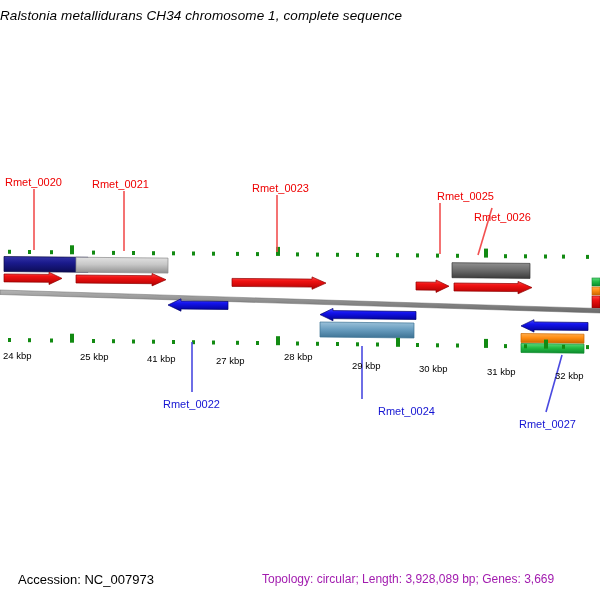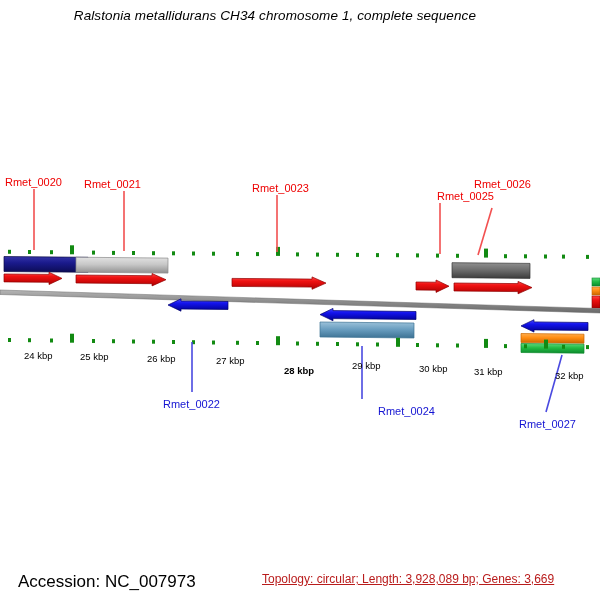--- a/index.html
+++ b/index.html
@@ -8,36 +8,36 @@
     background:#ffffff;
     font-family:"Liberation Sans", sans-serif;
     overflow:hidden;
     position:relative;
   }
   #stage{position:absolute;left:0;top:0;width:600px;height:600px;}
 
   .title{
     position:absolute;
     top:8px;left:0;width:476px;
-    text-align:right;
+    text-align:left;
     font-style:italic;
     font-size:13.5px;
     color:#000;
     letter-spacing:0.1px;
   }
 
   .footer-left{
     position:absolute;
     left:18px;top:572px;
-    font-size:17px;color:#000;
+    font-size:13px;color:#000;
   }
   .footer-right{
     position:absolute;
     left:262px;top:572px;
-    font-size:12px;color:#b91c1c;text-decoration:underline;
+    font-size:12px;color:#a21caf;
   }
 
   .lbl-top{
     position:absolute;
     font-size:11px;
     color:#ee0000;
     white-space:nowrap;
   }
   .lbl-bot{
     position:absolute;
@@ -248,35 +248,35 @@
     </g>
 
     <g stroke="#4a4ae0" stroke-width="1.6">
       <line x1="192" y1="342" x2="192" y2="392"></line>
       <line x1="362" y1="346" x2="362" y2="399"></line>
       <line x1="562" y1="355" x2="546" y2="412"></line>
     </g>
   </svg>
 
   <div class="lbl-top" style="left:5px;top:176px;">Rmet_0020</div>
-  <div class="lbl-top" style="left:84px;top:178px;">Rmet_0021</div>
+  <div class="lbl-top" style="left:92px;top:178px;">Rmet_0021</div>
   <div class="lbl-top" style="left:252px;top:182px;">Rmet_0023</div>
   <div class="lbl-top" style="left:409px;top:190px;padding-left:28px;">Rmet_0025</div>
-  <div class="lbl-top" style="left:474px;top:178px;text-align:right;">Rmet_0026</div>
+  <div class="lbl-top" style="left:474px;top:211px;text-align:right;">Rmet_0026</div>
 
   <div class="lbl-bot" style="left:163px;top:398px;">Rmet_0022</div>
   <div class="lbl-bot" style="left:333px;top:405px;margin-left:45px;">Rmet_0024</div>
   <div class="lbl-bot" style="left:519px;top:418px;text-align:center;">Rmet_0027</div>
 
-  <div class="tick-label" style="left:24px;top:350px;text-align:right;">24 kbp</div>
+  <div class="tick-label" style="left:3px;top:350px;text-align:right;">24 kbp</div>
   <div class="tick-label" style="left:80px;top:351px;">25 kbp</div>
-  <div class="tick-label" style="left:147px;top:353px;">26 kbp</div>
+  <div class="tick-label" style="left:147px;top:353px;">41 kbp</div>
   <div class="tick-label" style="left:216px;top:355px;">27 kbp</div>
-  <div class="tick-label" style="left:284px;top:365px;font-weight:bold;">28 kbp</div>
+  <div class="tick-label" style="left:284px;top:351px;">28 kbp</div>
   <div class="tick-label" style="left:352px;top:360px;">29 kbp</div>
   <div class="tick-label" style="left:419px;top:363px;">30 kbp</div>
-  <div class="tick-label" style="left:474px;top:366px;">31 kbp</div>
+  <div class="tick-label" style="left:487px;top:366px;">31 kbp</div>
   <div class="tick-label" style="left:555px;top:370px;">32 kbp</div>
 
   <div class="footer-left">Accession: NC_007973</div>
   <div class="footer-right">Topology: circular; Length: 3,928,089 bp; Genes: 3,669</div>
 
 </div>
 
 </body></html>

